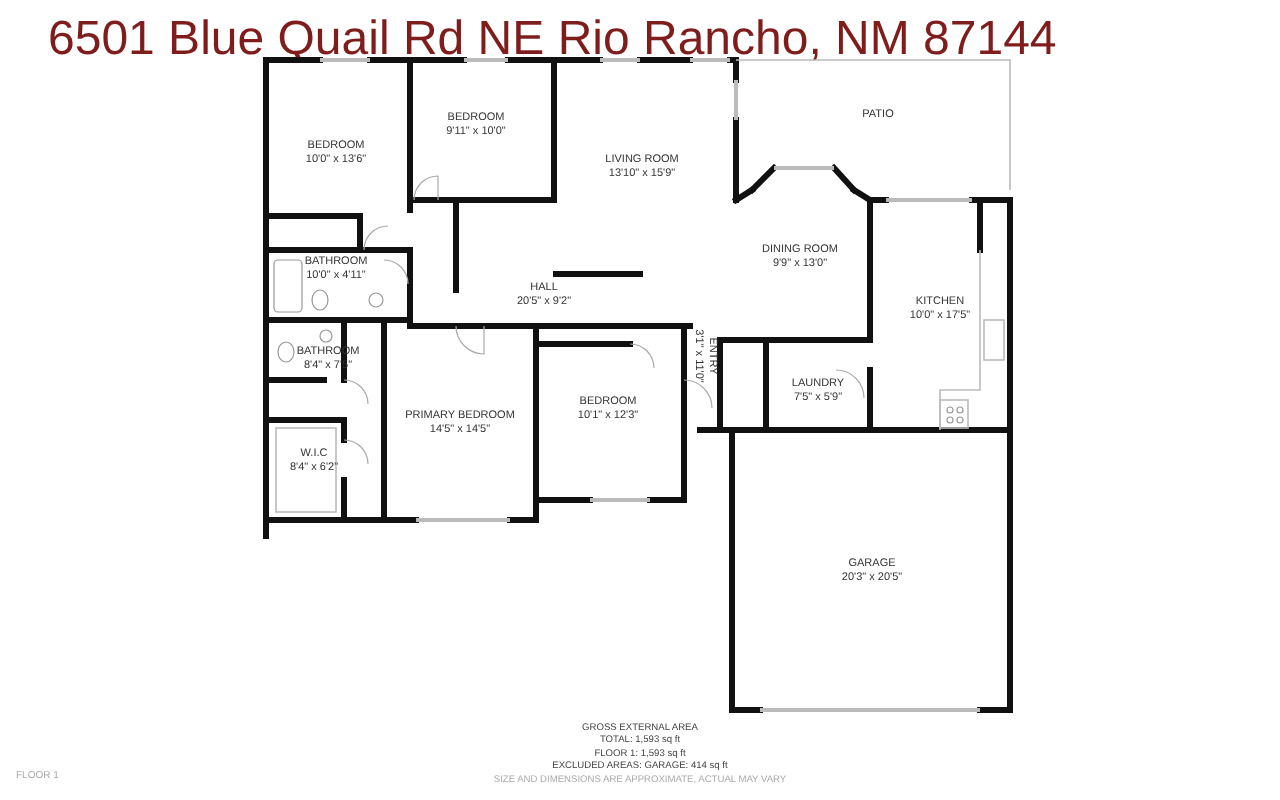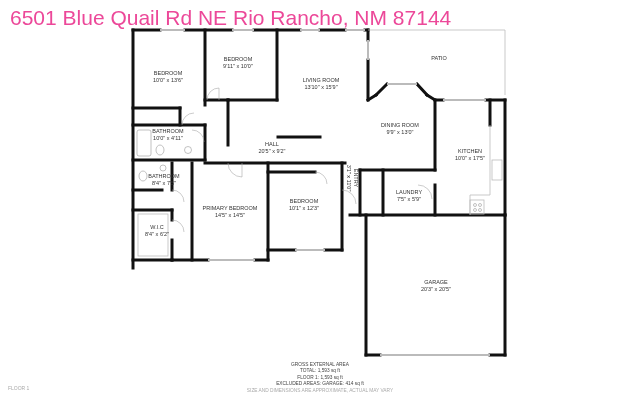--- a/index.html
+++ b/index.html
@@ -1,17 +1,17 @@
 <!DOCTYPE html>
 <html><head>
 <meta charset="utf-8">
 <style>
   html,body{margin:0;padding:0;background:#fff;}
   body{width:640px;height:400px;position:relative;overflow:hidden;font-family:"Liberation Sans",sans-serif;color:#222;}
-  .title{position:absolute;left:10px;top:6px;font-size:21px;color:#ec4899;letter-spacing:0px;}
+  .title{position:absolute;left:24px;top:6px;font-size:24px;color:#7f1d1d;letter-spacing:0px;}
   svg{position:absolute;left:0;top:0;}
   .lbl{position:absolute;text-align:center;font-size:5.5px;color:#333;line-height:1.25;transform:translate(-50%,-50%);white-space:nowrap;}
   .lbl .dim{display:block;}
   .rot{transform:translate(-50%,-50%) rotate(90deg);}
   .footer{position:absolute;left:320px;top:362px;transform:translateX(-50%);text-align:center;font-size:4.8px;color:#444;line-height:1.35;}
   .footer .note{color:#aaa;}
   .floorlbl{position:absolute;left:8px;top:385px;font-size:5px;color:#aaa;}
 </style>
 </head>
 <body>

